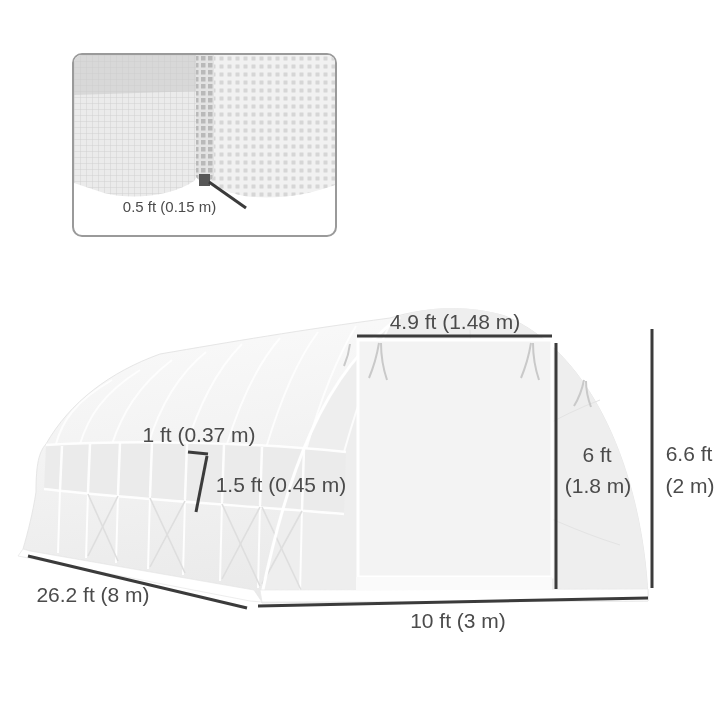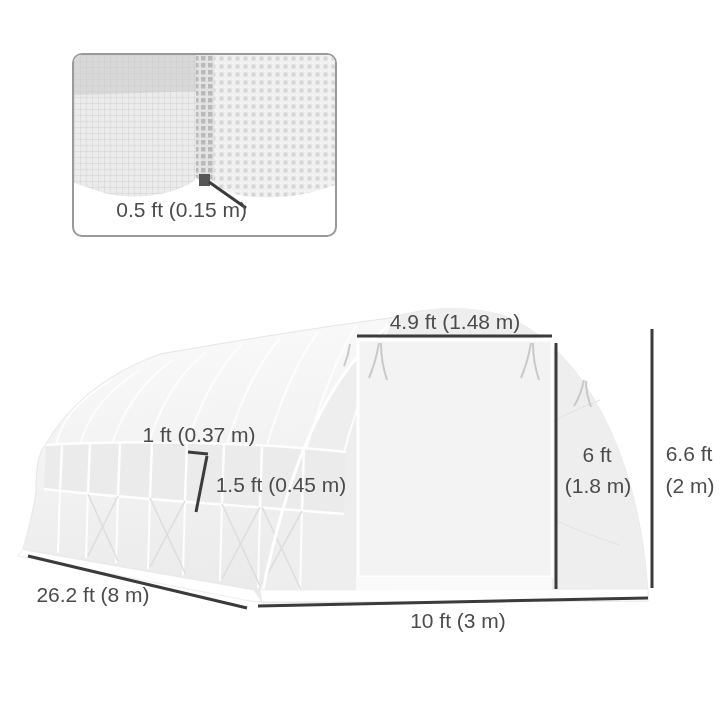--- a/index.html
+++ b/index.html
@@ -12,21 +12,21 @@
   
   #main-svg{position:absolute;left:0;top:0;}
   
   #inset{
     position:absolute;left:72px;top:53px;width:261px;height:180px;
     border:2px solid #9a9a9a;border-radius:10px;background:#ffffff;overflow:hidden;
   }
   #inset svg{position:absolute;left:0;top:0;}
   #inset .inset-label{
     position:absolute;left:18px;top:143px;width:155px;
-    text-align:right;font-size:21px;color:#4b4b4b;white-space:nowrap;
+    text-align:center;font-size:15px;color:#4b4b4b;white-space:nowrap;
   }
   text{
     font-family:"Liberation Sans", sans-serif;
     font-size:21px;fill:#4b4b4b;
   }
   .dim{stroke:#3b3b3b;stroke-width:3;fill:none;}
   .seam{stroke:#ffffff;stroke-width:2.5;fill:none;opacity:.9;}
   .rib{stroke:#ffffff;stroke-width:2;fill:none;opacity:.8;}
   .post{stroke:#ffffff;stroke-width:2;fill:none;opacity:.9;}
   .brace{stroke:#dedede;stroke-width:1.6;fill:none;}

